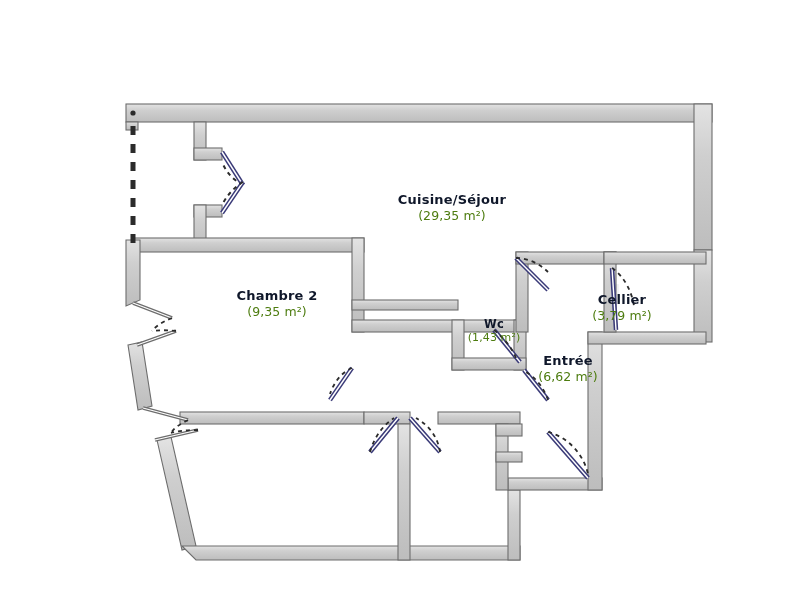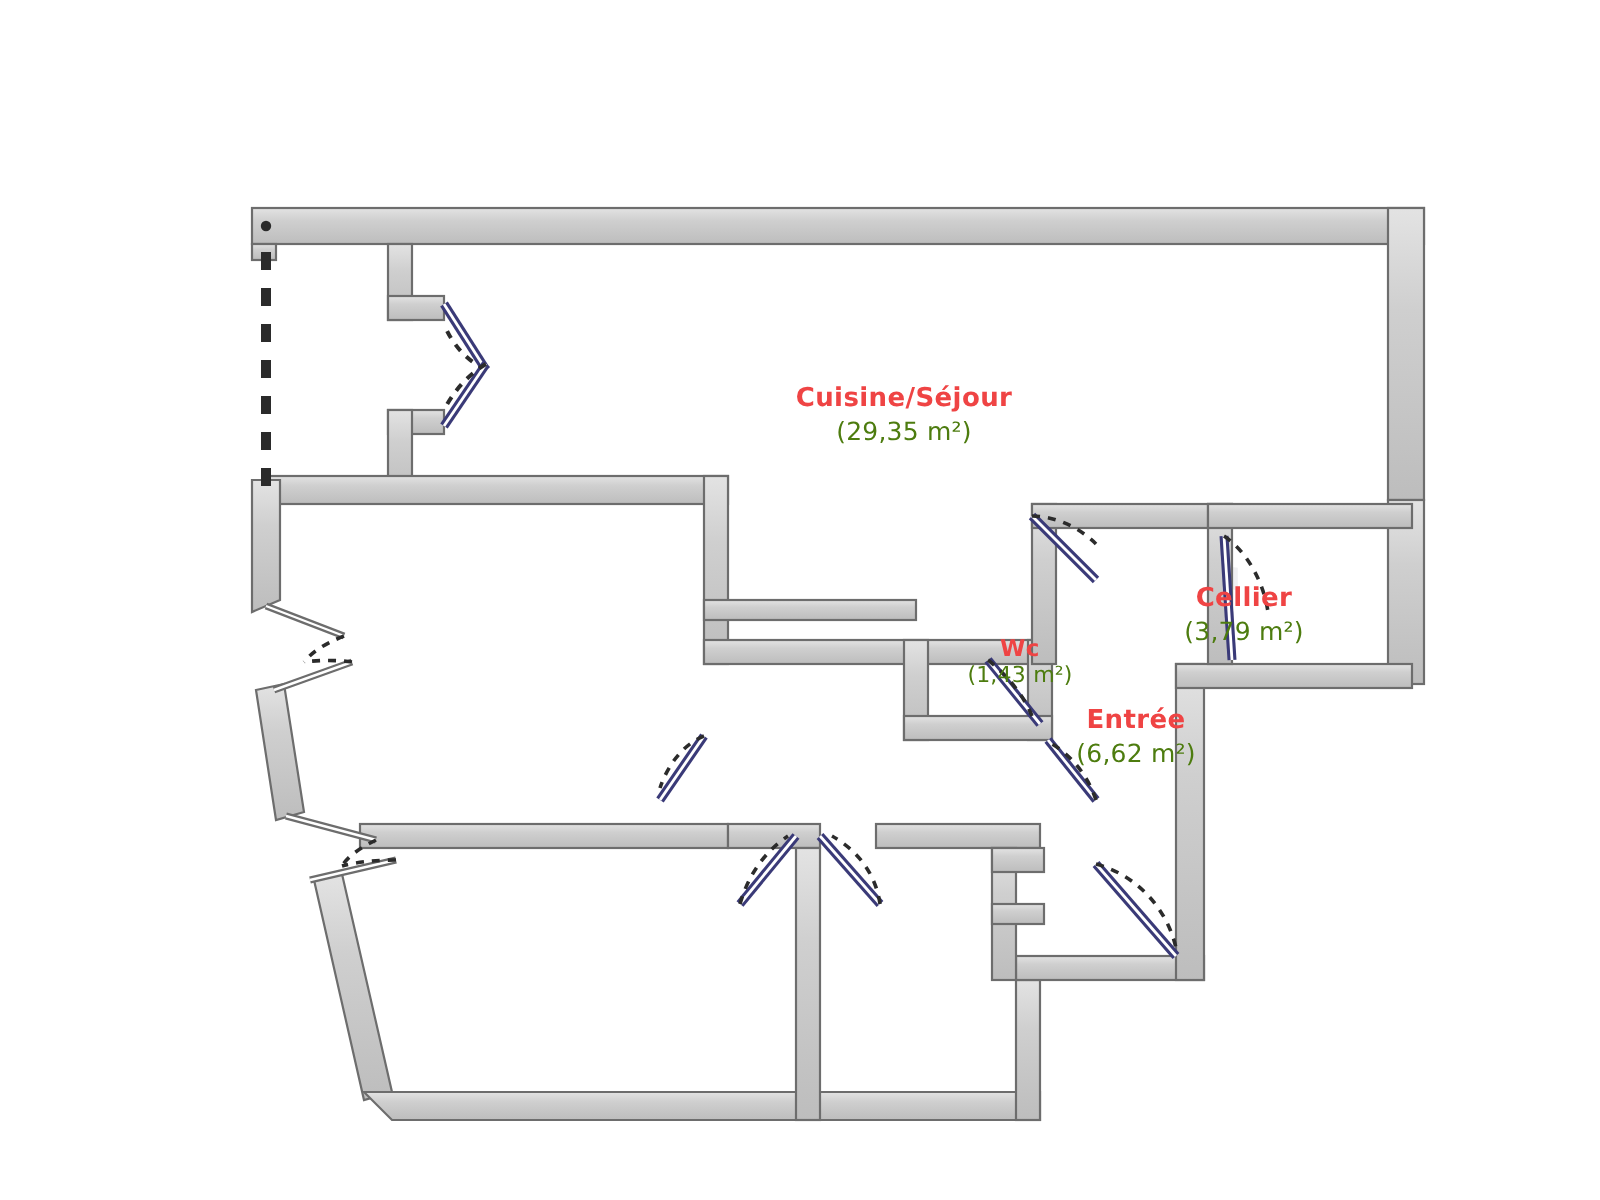--- a/index.html
+++ b/index.html
@@ -31,21 +31,21 @@
     position: absolute;
     text-align: center;
     line-height: 1.25;
     white-space: nowrap;
     pointer-events: none;
     transform: translate(-50%, -50%);
   }
   .room-name {
     display: block;
     font-weight: bold;
-    color: #ef4444;
+    color: #0f172a;
     font-size: 13px;
     letter-spacing: 0.2px;
   }
   .room-area {
     display: block;
     color: #4d7c0f;
     font-size: 12.5px;
     letter-spacing: 0.1px;
   }
   .lbl-sm .room-name { font-size: 11.5px; }
@@ -232,27 +232,31 @@
         <path d="M548,432 C570,438 584,456 588,474" stroke="#2b2b2b" stroke-width="1.8" stroke-dasharray="4 4"></path>
       </g>
     </g>
   </svg>
 
   <div class="room-label" style="left:452px; top:208px;">
     <span class="room-name">Cuisine/Séjour</span>
     <span class="room-area">(29,35 m²)</span>
   </div>
 
+  <div class="room-label" style="left:277px; top:304px;">
+    <span class="room-name">Chambre 2</span>
+    <span class="room-area">(9,35 m²)</span>
+  </div>
 
   <div class="room-label" style="left:622px; top:308px;">
     <span class="room-name">Cellier</span>
     <span class="room-area">(3,79 m²)</span>
   </div>
 
-  <div class="room-label lbl-sm" style="left:510px; top:331px;">
+  <div class="room-label lbl-sm" style="left:494px; top:331px;">
     <span class="room-name">Wc</span>
     <span class="room-area">(1,43 m²)</span>
   </div>
 
   <div class="room-label" style="left:568px; top:369px;">
     <span class="room-name">Entrée</span>
     <span class="room-area">(6,62 m²)</span>
   </div>
 
 

